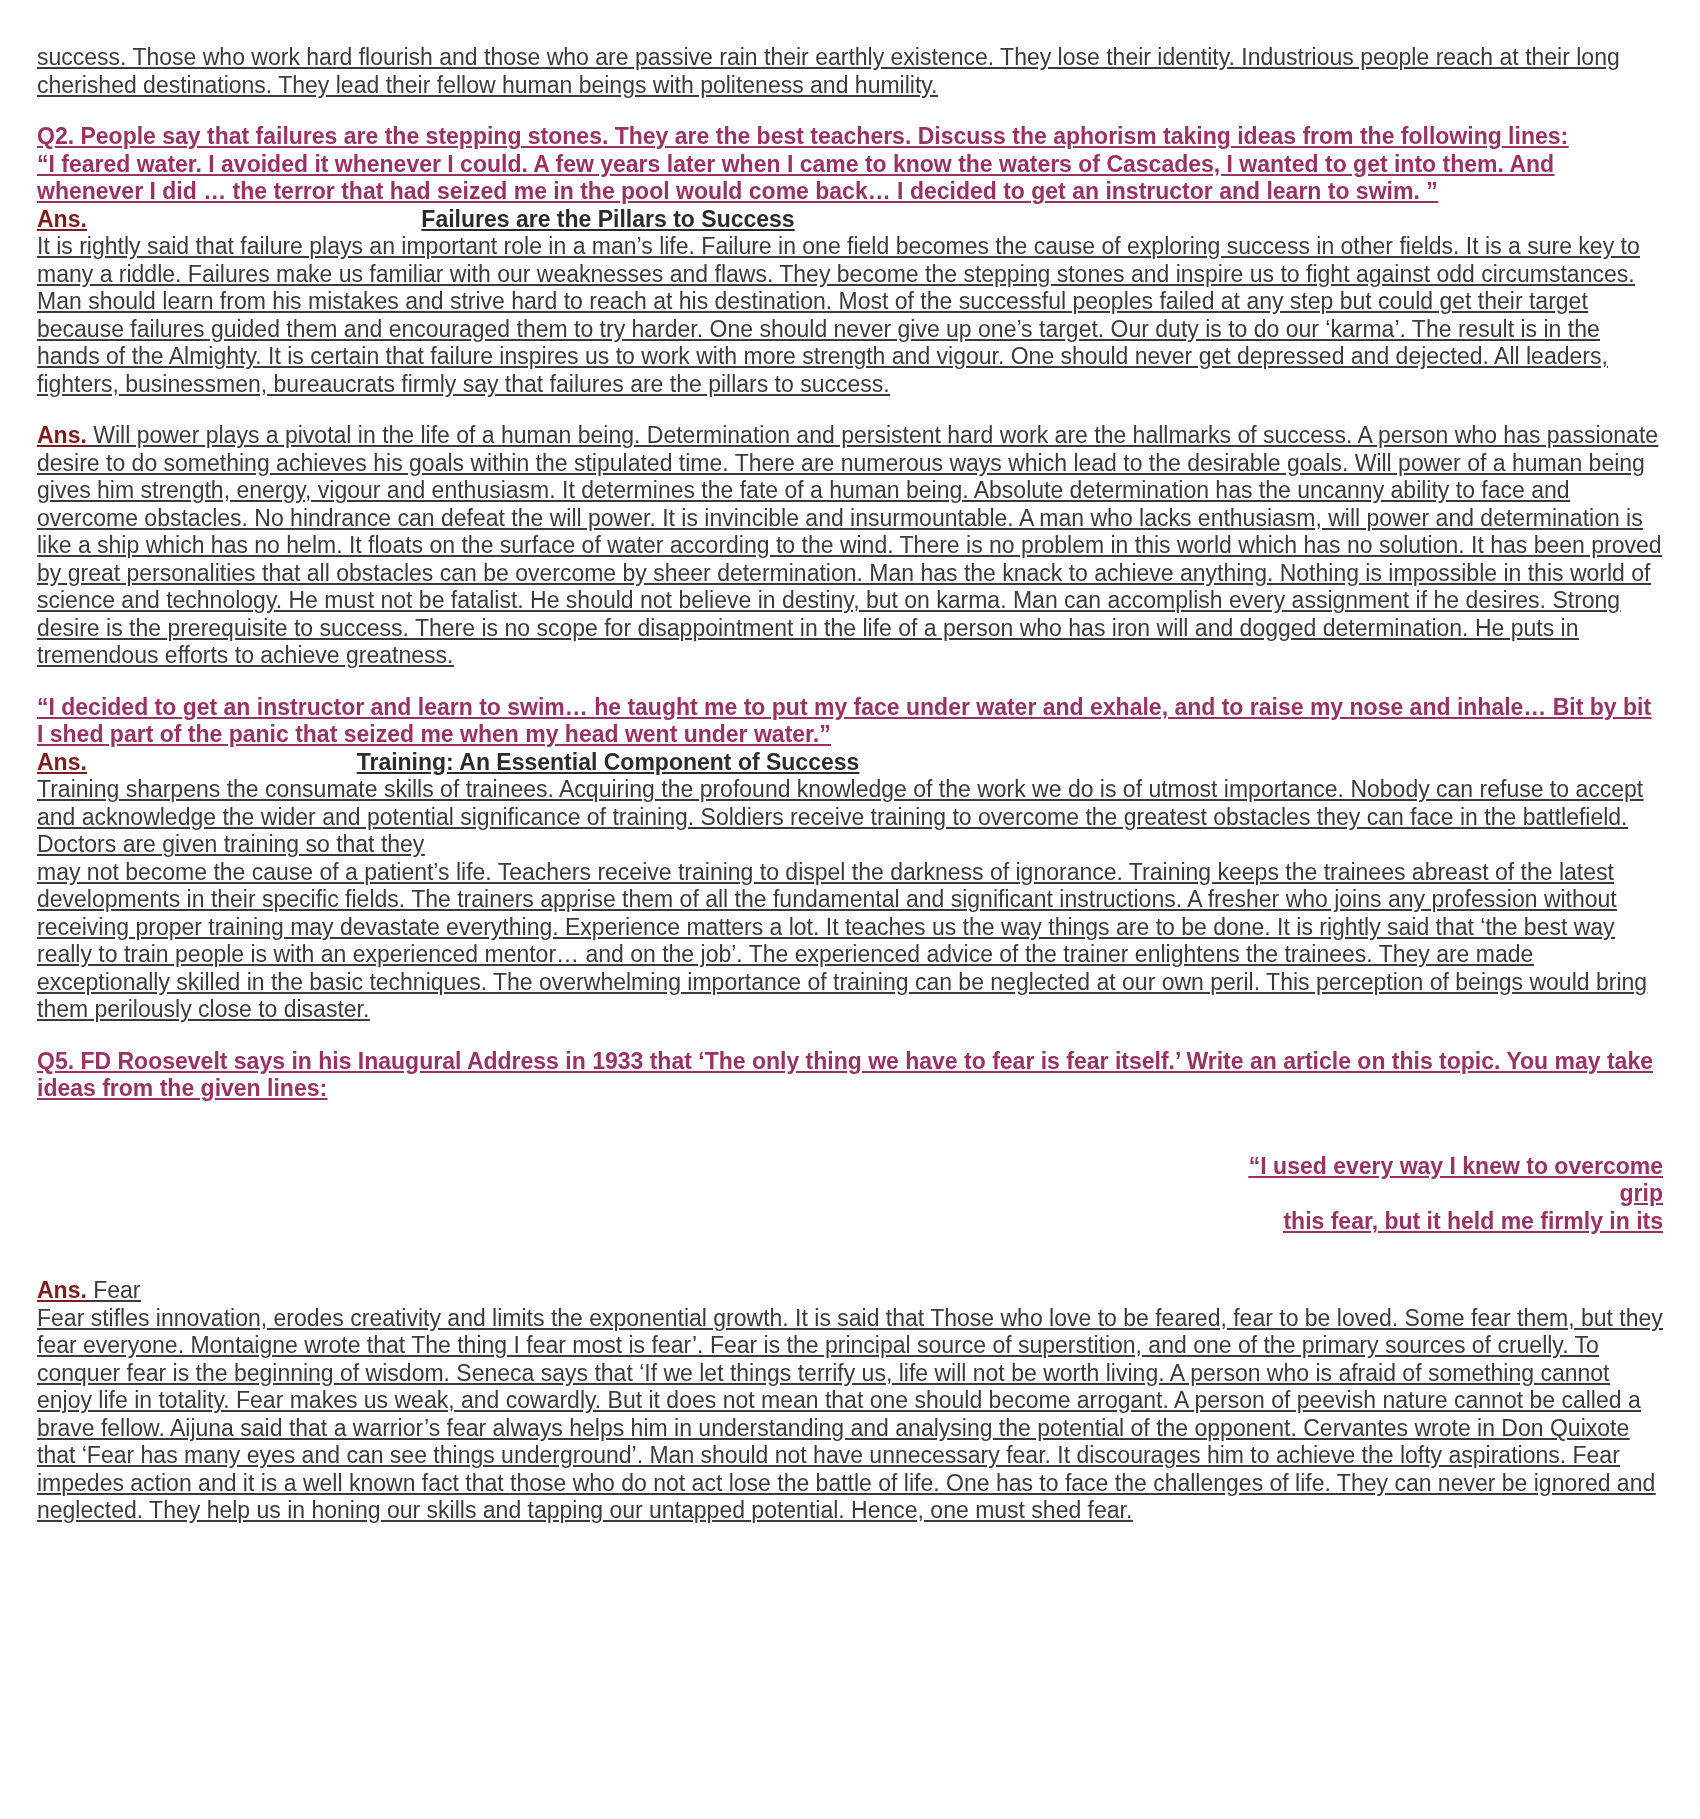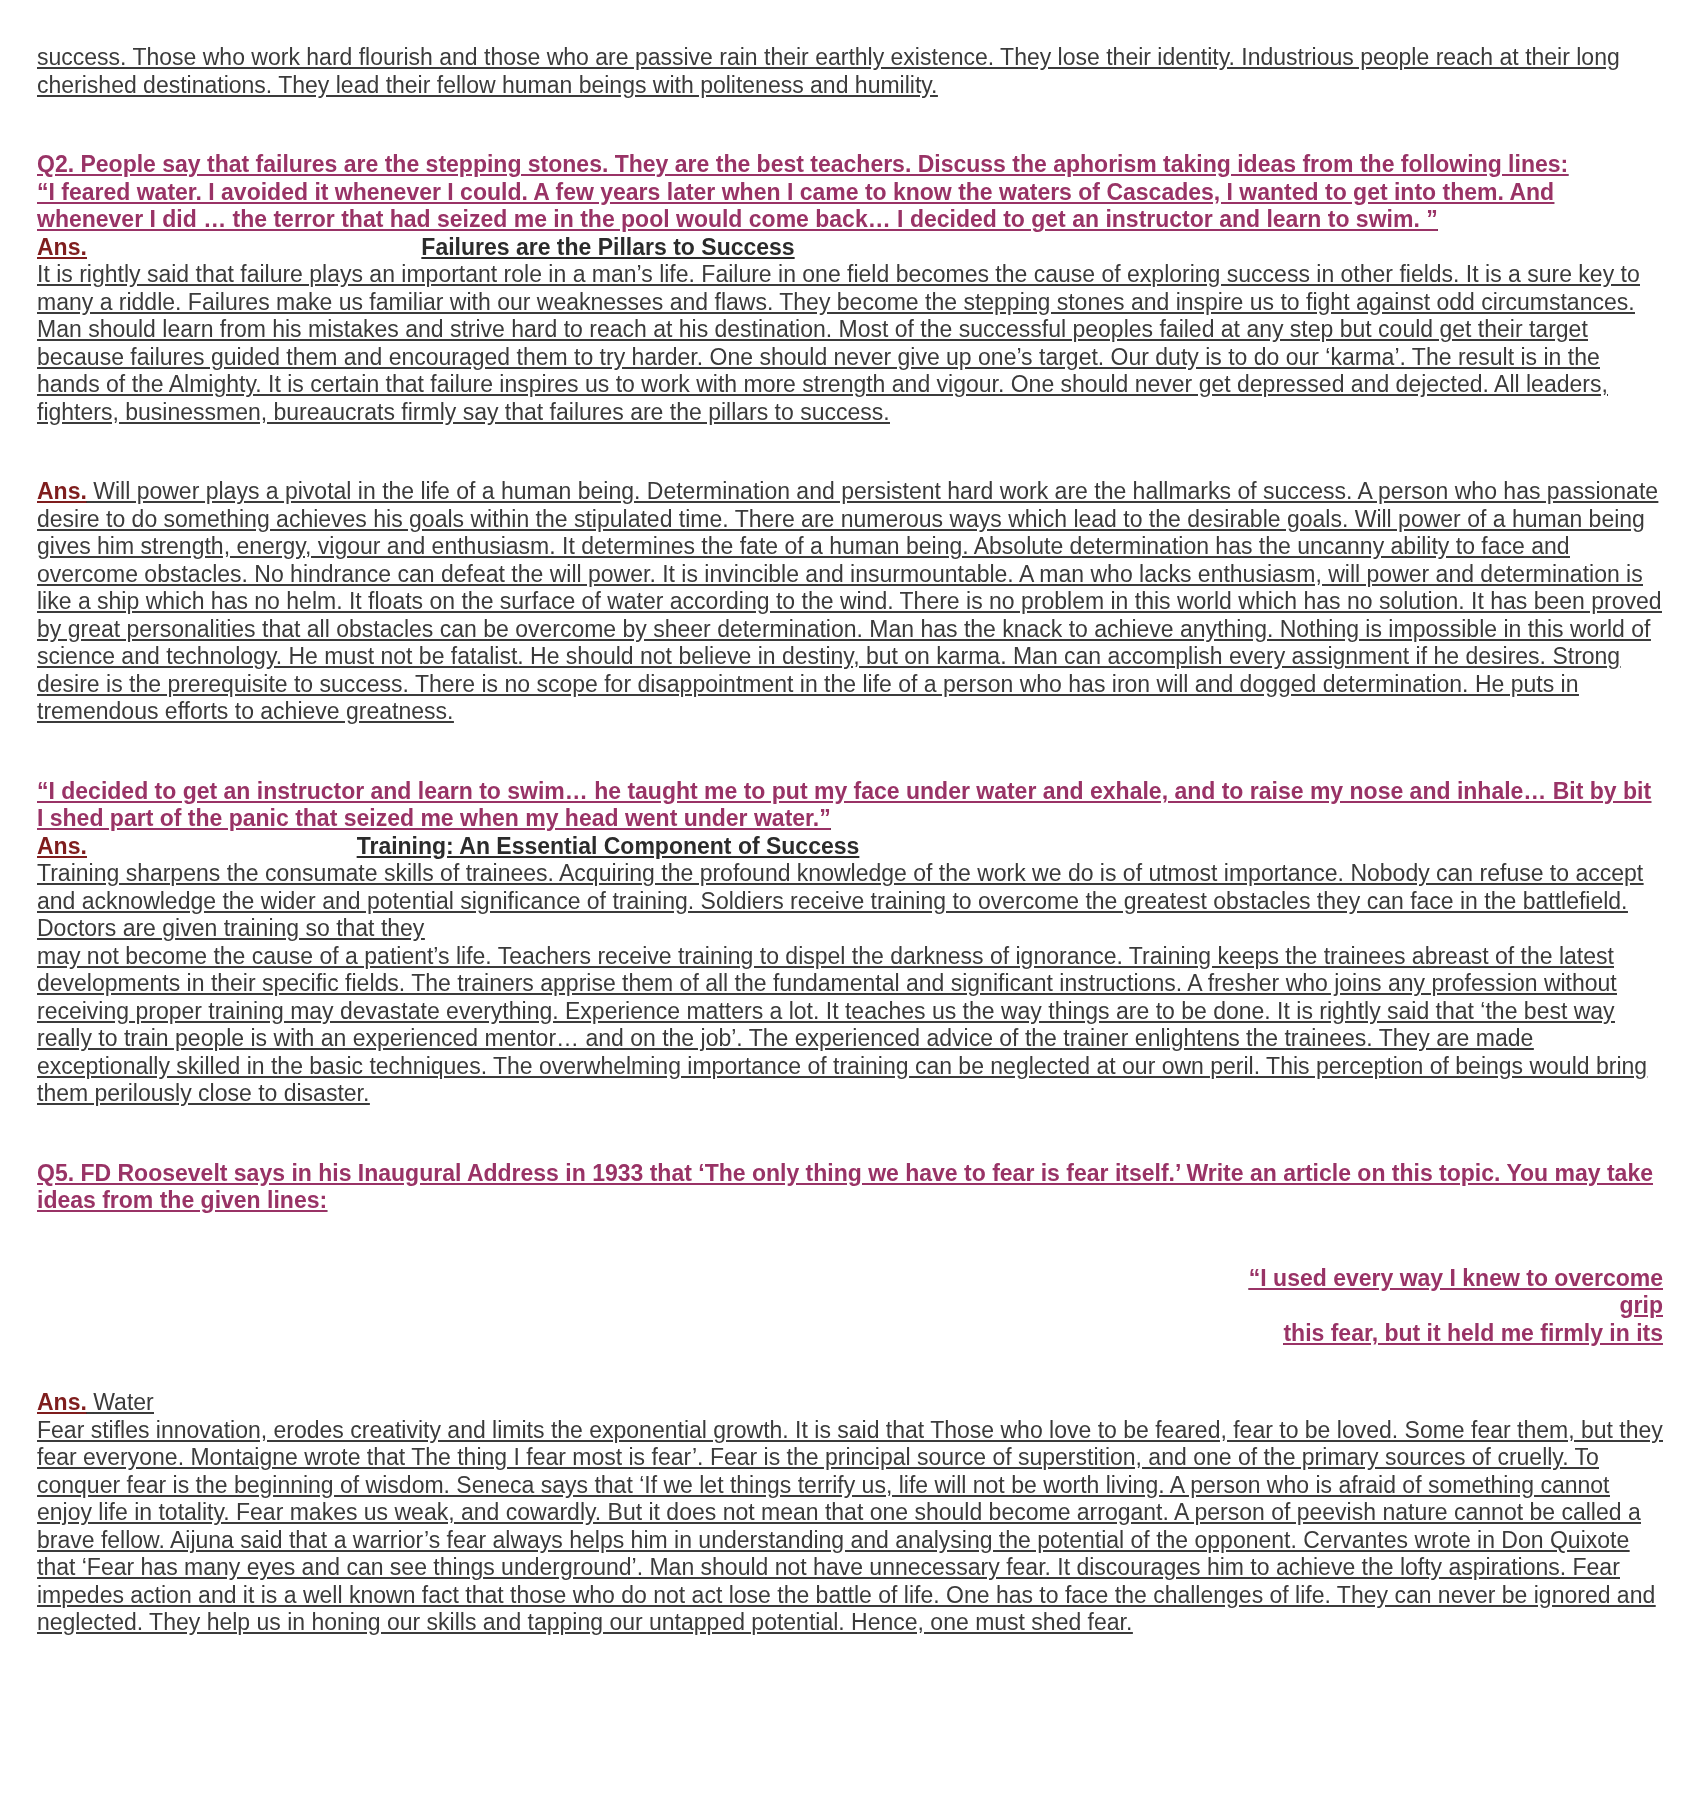--- a/index.html
+++ b/index.html
@@ -13,21 +13,21 @@
     line-height: 27.5px;
     color: #3b3b3b;
     padding: 44px 37px 20px 37px;
     overflow-x: hidden;
   }
   p { margin: 0; }
   .q {
     color: #993366;
     font-weight: bold;
   }
-  .section { margin-top: 52px; }
+  .section { margin-top: 24px; }
   .ans {
     color: #7f1d1d;
     font-weight: bold;
   }
   .ans-row { position: relative; min-height: 27.5px; }
   .ans-title {
     position: absolute;
     left: 16px; top: 0;
     width: 1110px;
     text-align: center;
@@ -78,16 +78,16 @@
 
 <div class="section">
   <p class="q">Q5. FD Roosevelt says in his Inaugural Address in 1933 that ‘The only thing we have to fear is fear itself.’ Write an article on this topic. You may take ideas from the given lines:</p>
   <div class="center-quote">
     <div>“I used every way I knew to overcome</div>
     <div>grip</div>
     <div>this fear, but it held me firmly in its</div>
   </div>
   <p>
     <span class="ans">Ans.</span>
-    <span class="plain-title">Water</span>
+    <span class="plain-title">Fear</span>
   </p>
   <p>Fear stifles innovation, erodes creativity and limits the exponential growth. It is said that Those who love to be feared, fear to be loved. Some fear them, but they fear everyone. Montaigne wrote that The thing I fear most is fear’. Fear is the principal source of superstition, and one of the primary sources of cruelly. To conquer fear is the beginning of wisdom. Seneca says that ‘If we let things terrify us, life will not be worth living. A person who is afraid of something cannot enjoy life in totality. Fear makes us weak, and cowardly. But it does not mean that one should become arrogant. A person of peevish nature cannot be called a brave fellow. Aijuna said that a warrior’s fear always helps him in understanding and analysing the potential of the opponent. Cervantes wrote in Don Quixote that ‘Fear has many eyes and can see things underground’. Man should not have unnecessary fear. It discourages him to achieve the lofty aspirations. Fear impedes action and it is a well known fact that those who do not act lose the battle of life. One has to face the challenges of life. They can never be ignored and neglected. They help us in honing our skills and tapping our untapped potential. Hence, one must shed fear.</p>
 </div>
 
 </body></html>

